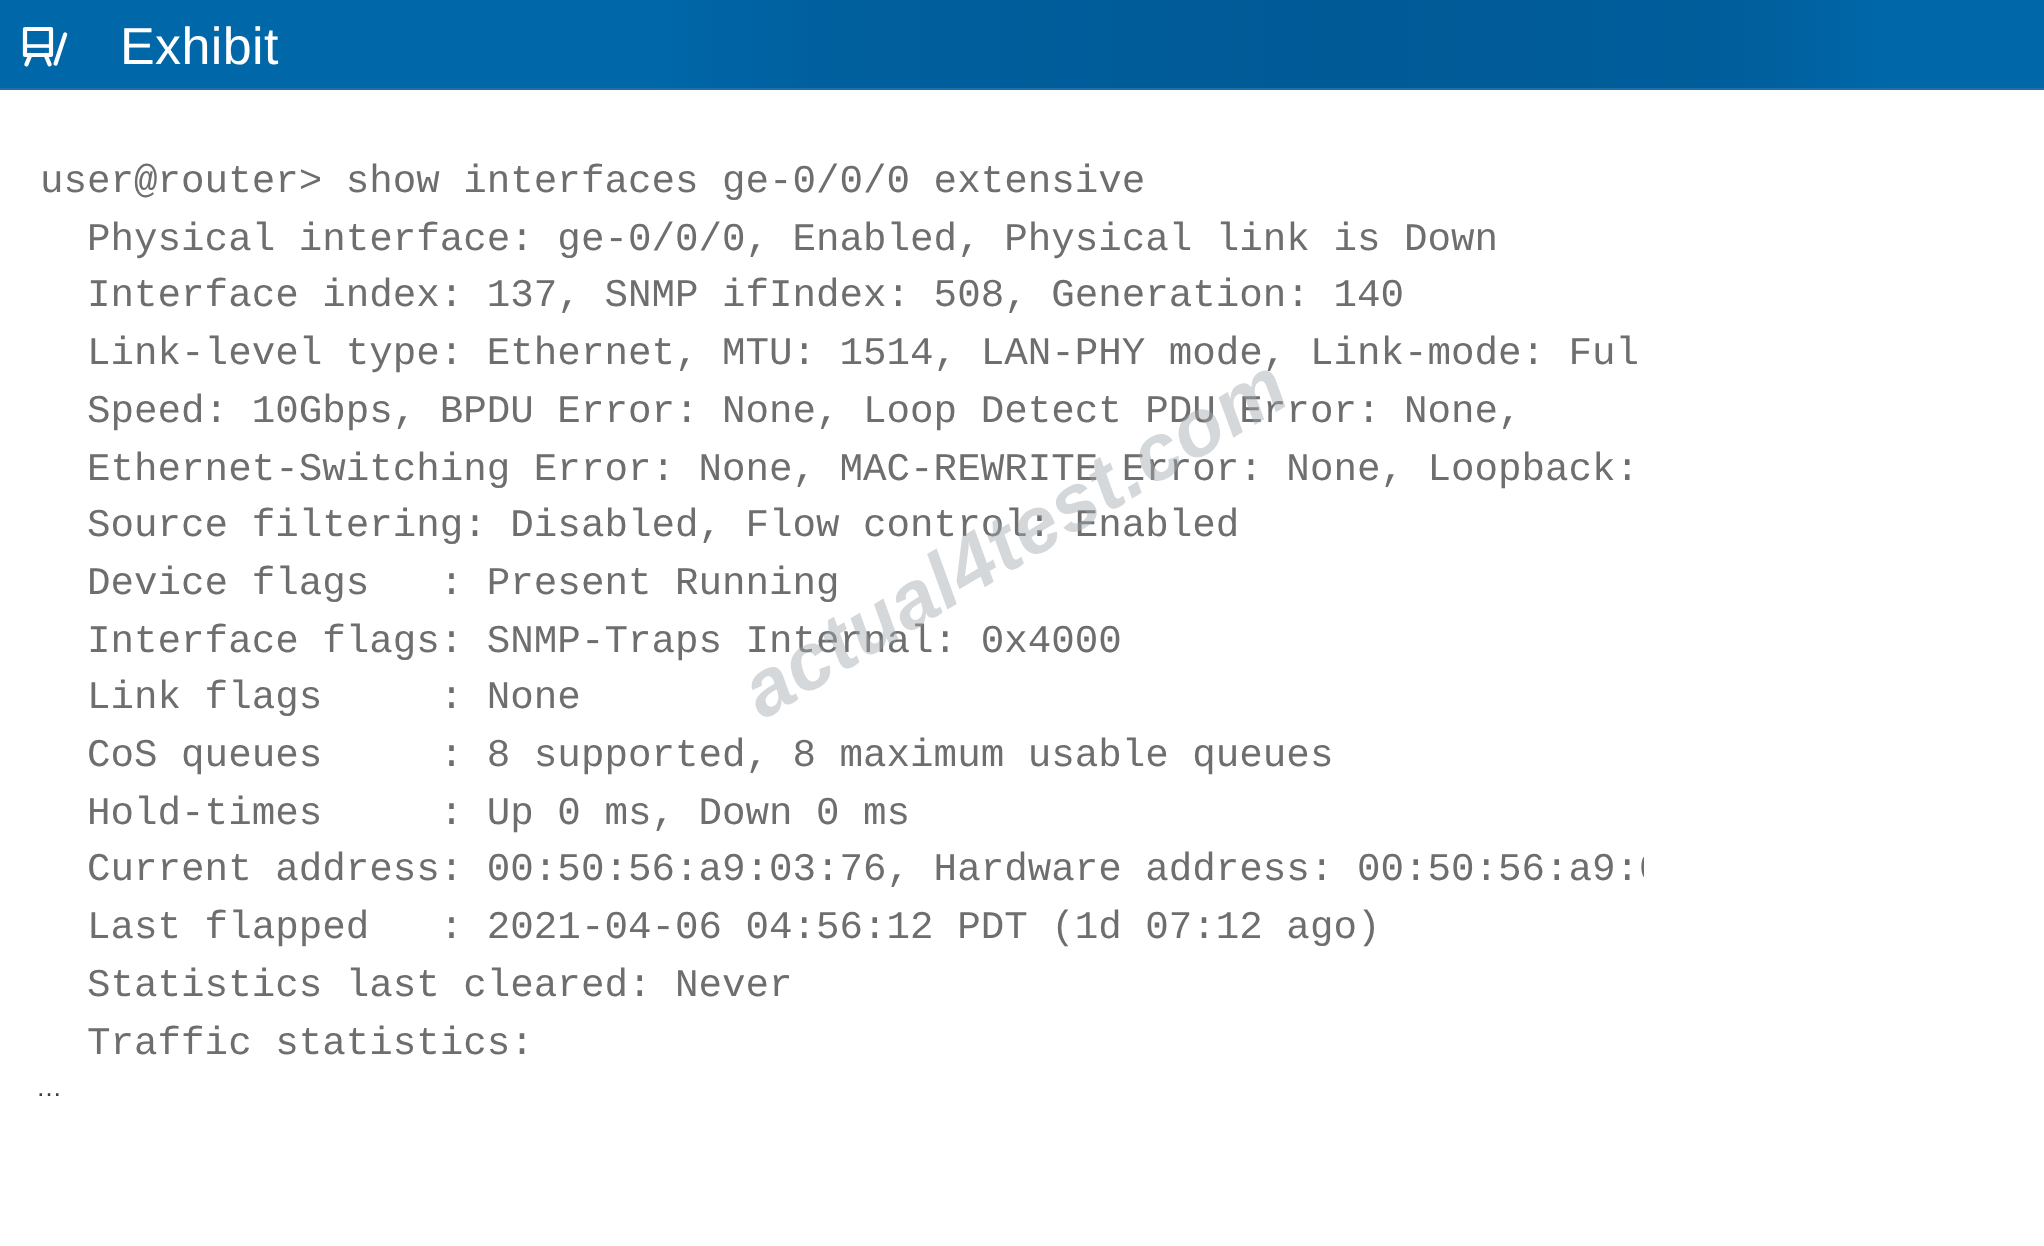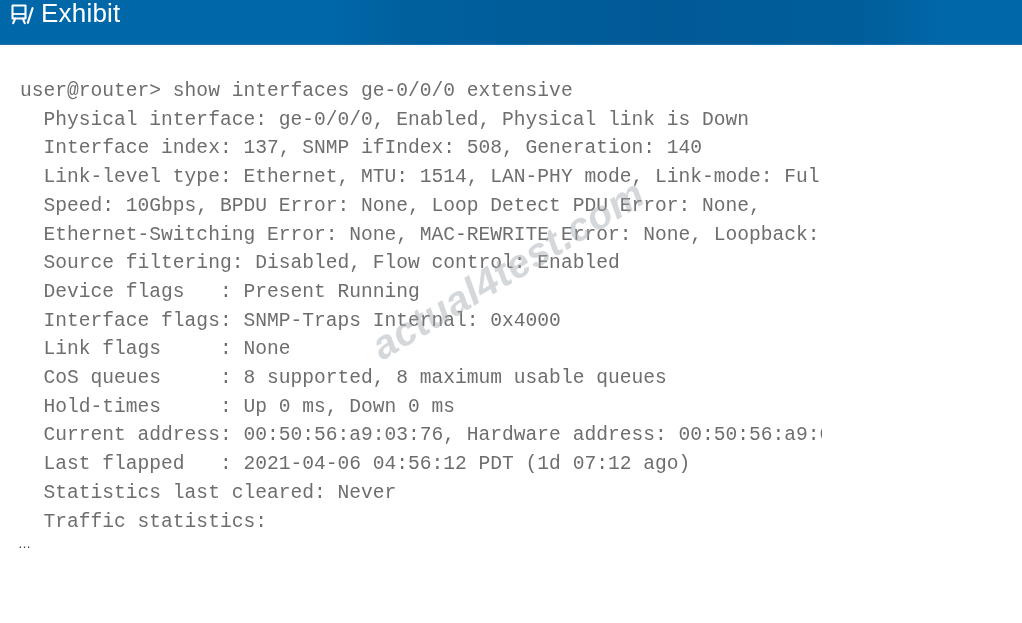--- a/index.html
+++ b/index.html
@@ -48,22 +48,22 @@
     width: 1022px;
     height: 3px;
     background: #1c6fa8;
   }
   #header-inner {
     position: absolute;
     left: 8px;
     top: 0;
     height: 45px;
     display: flex;
-    align-items: flex-start;
-    gap: 5px;
+    align-items: center;
+    gap: 24px;
     z-index: 3;
   }
   #exhibit-icon {
     width: 28px;
     height: 28px;
     display: block;
     flex: none;
   }
   #exhibit-title {
     color: #ffffff;

